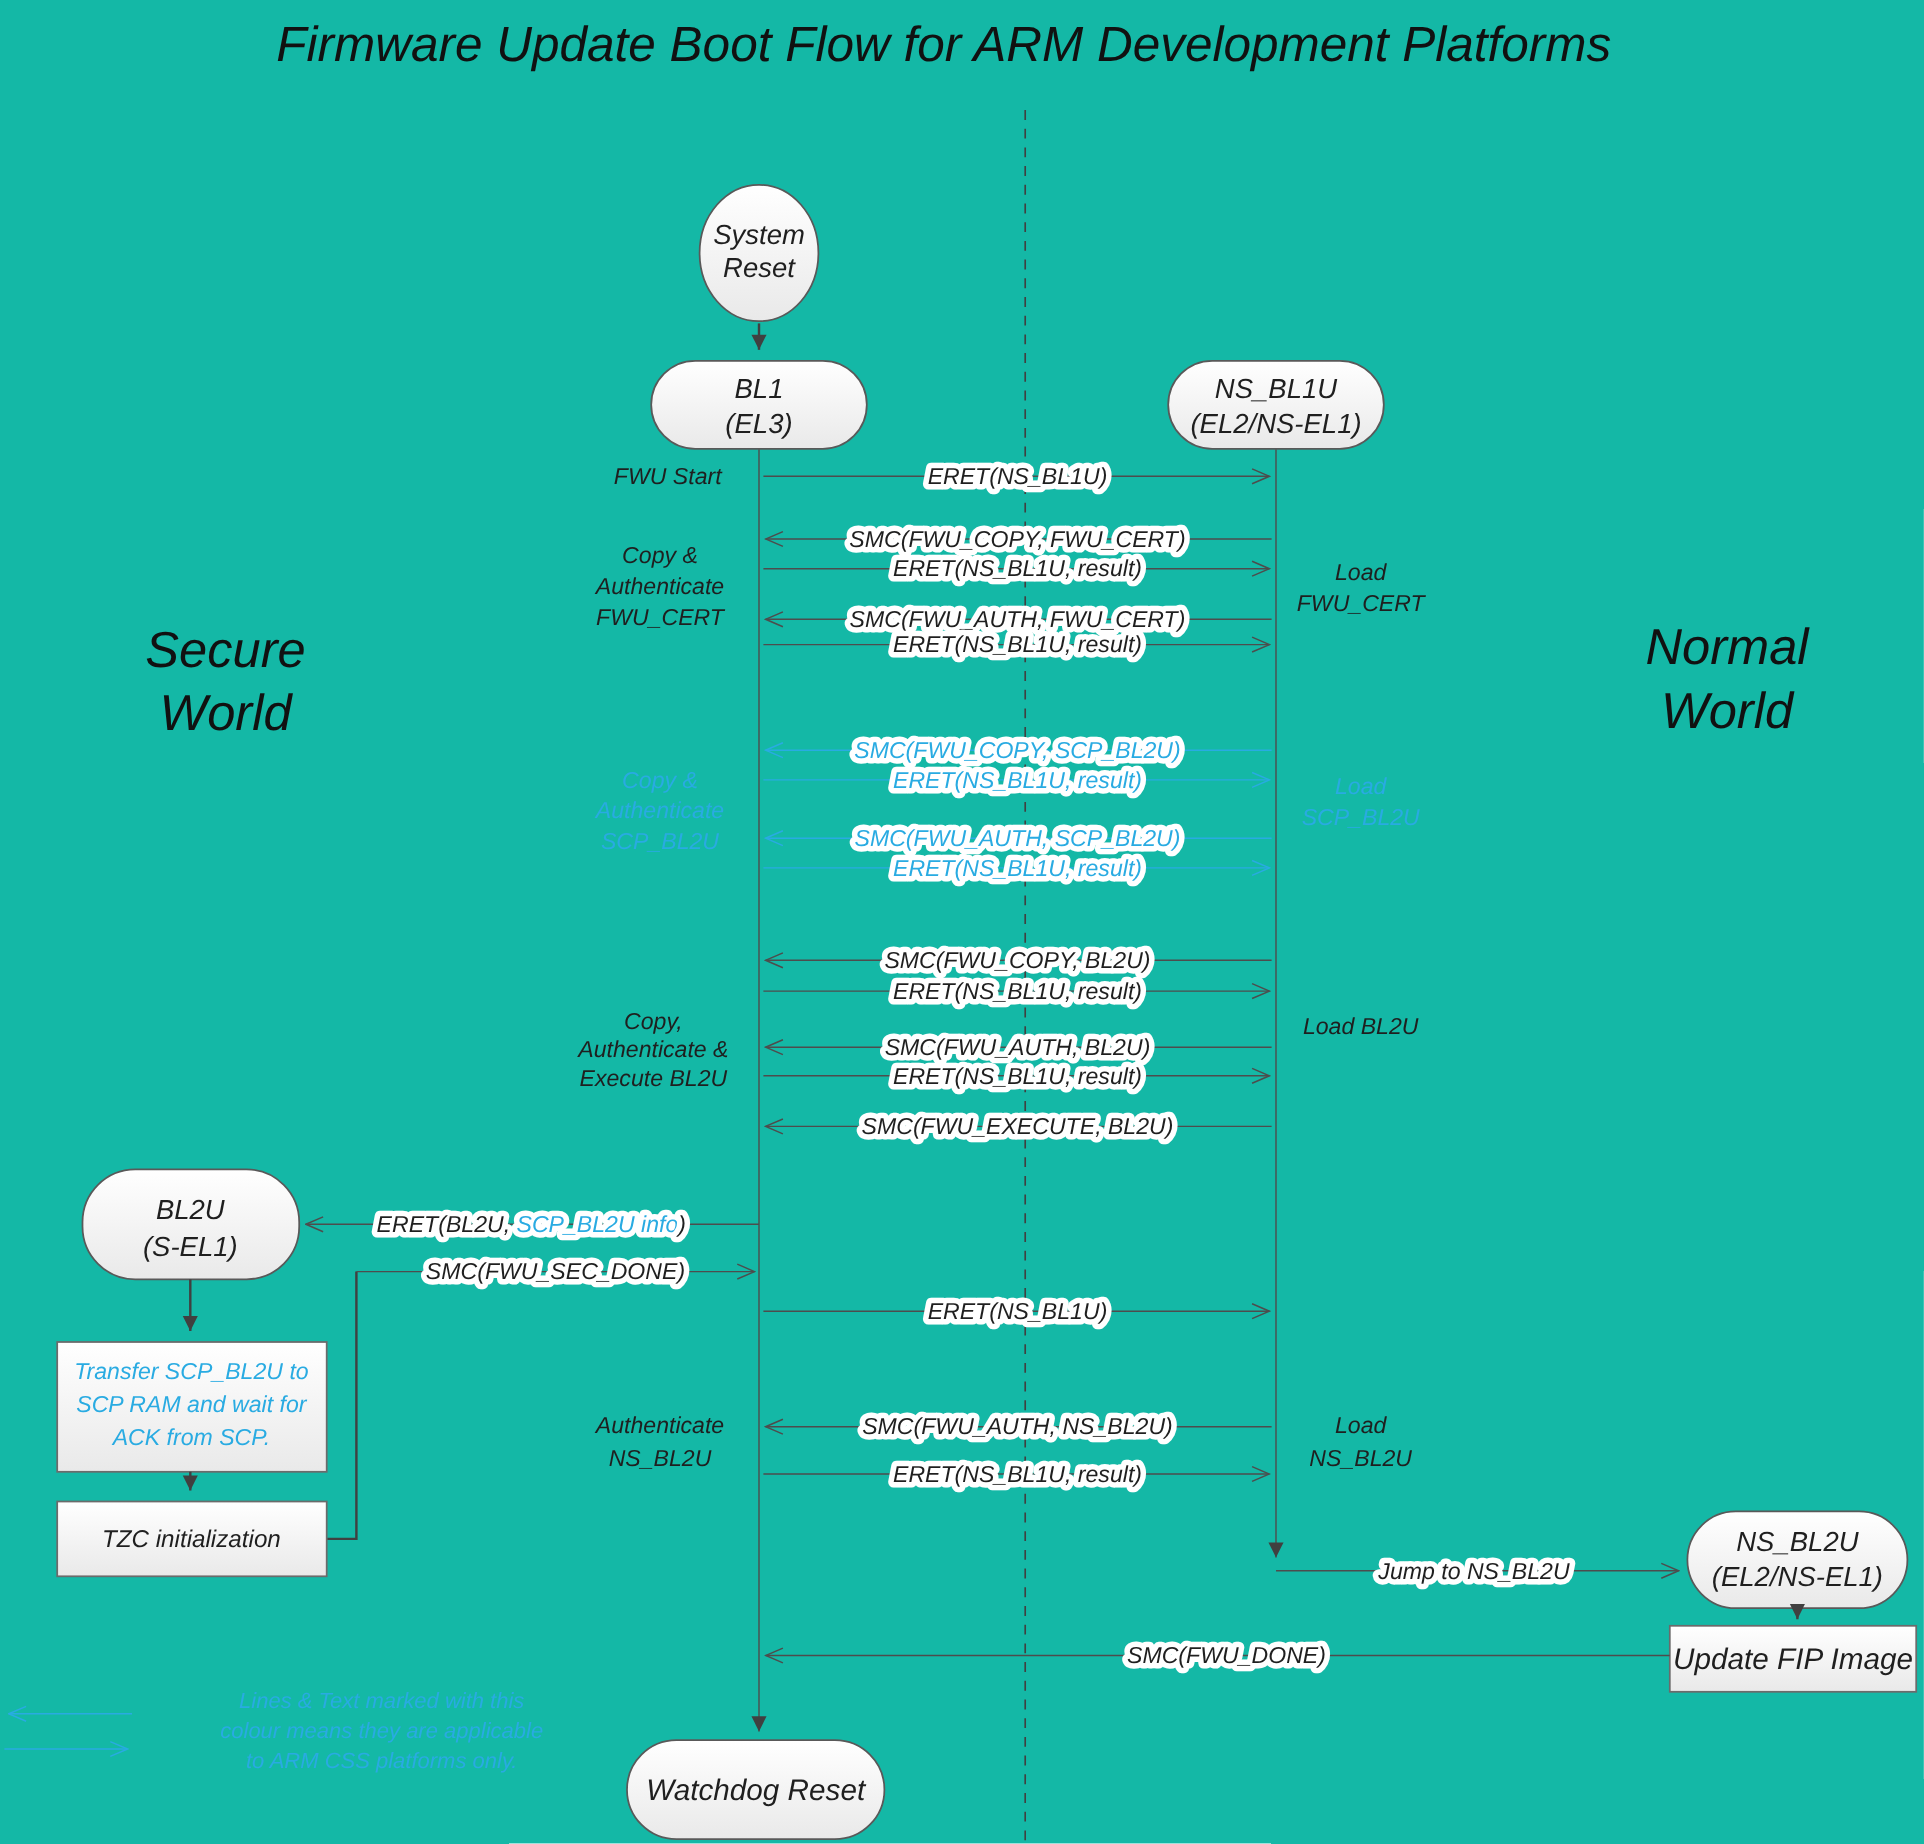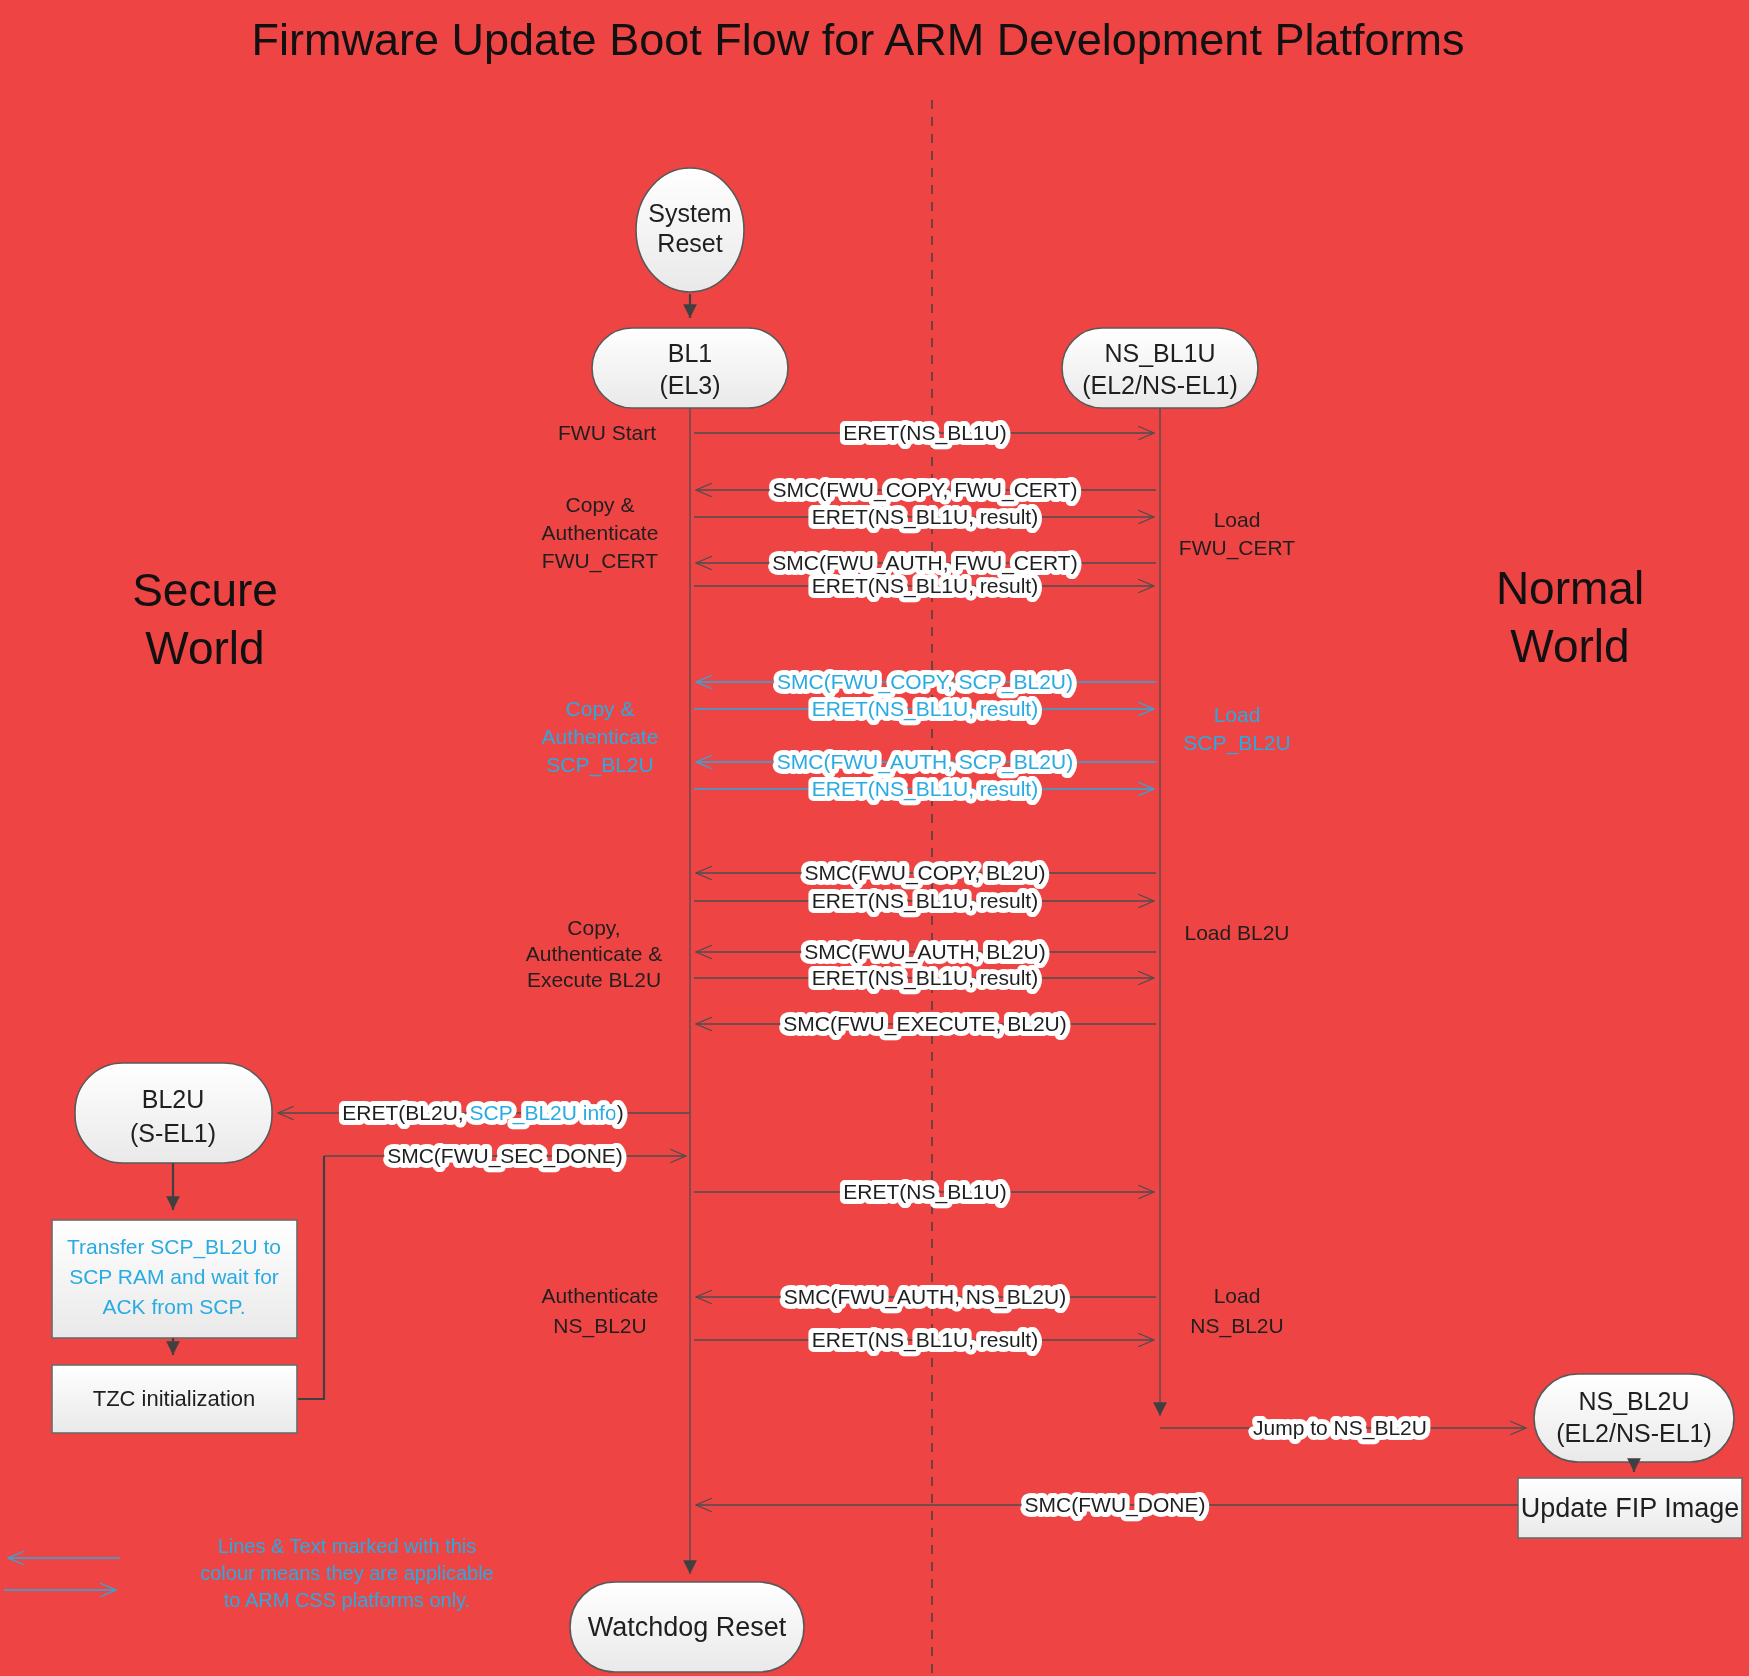--- a/index.html
+++ b/index.html
@@ -1,16 +1,16 @@
 <!DOCTYPE html>
 <html><head>
 <meta charset="utf-8">
 <style>
   html,body{margin:0;padding:0;background:#ffffff;}
-  .stage{width:1749px;height:1676px;position:relative;background:#ef4444;}
+  .stage{width:1749px;height:1676px;position:relative;background:#14b8a6;font-style:italic;}
   svg{display:block;font-family:"Liberation Sans",sans-serif;}
   text{fill:#1f1f1f;}
   .title{font-size:45px;fill:#111;}
   .world{font-size:46px;fill:#111;}
   .msg{font-size:21px;paint-order:stroke;stroke:#ffffff;stroke-width:10px;stroke-linejoin:round;}
   .side{font-size:21px;}
   .node-label{font-size:25px;}
   .node-label-lg{font-size:27px;}
   .small-node{font-size:22px;}
   .legend{font-size:20px;}

